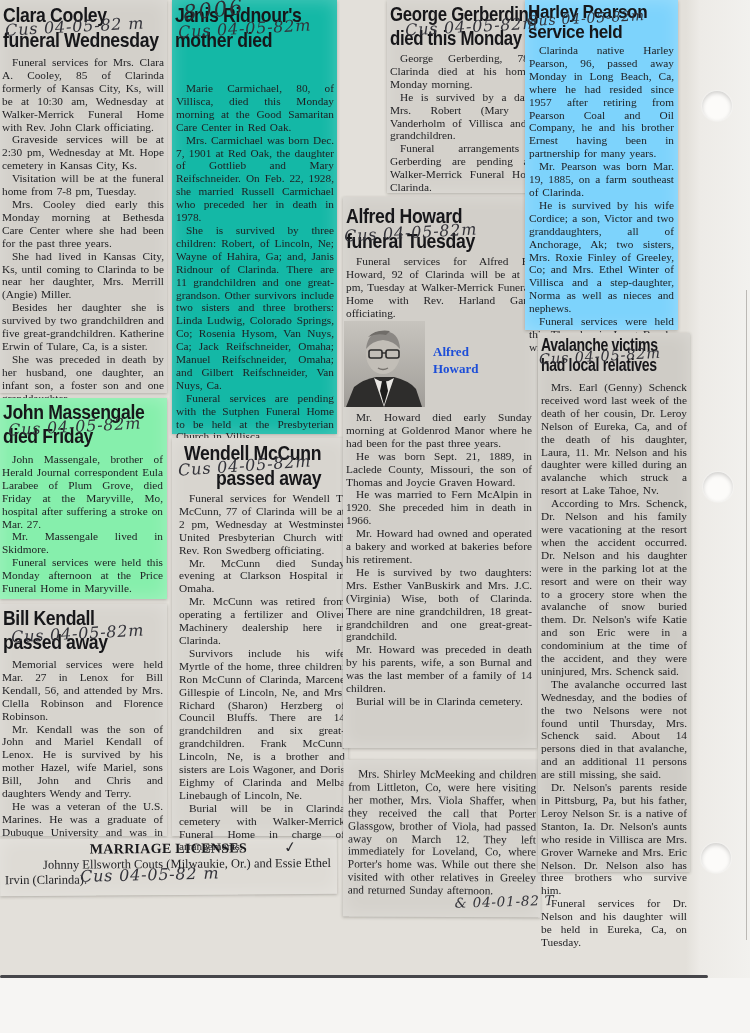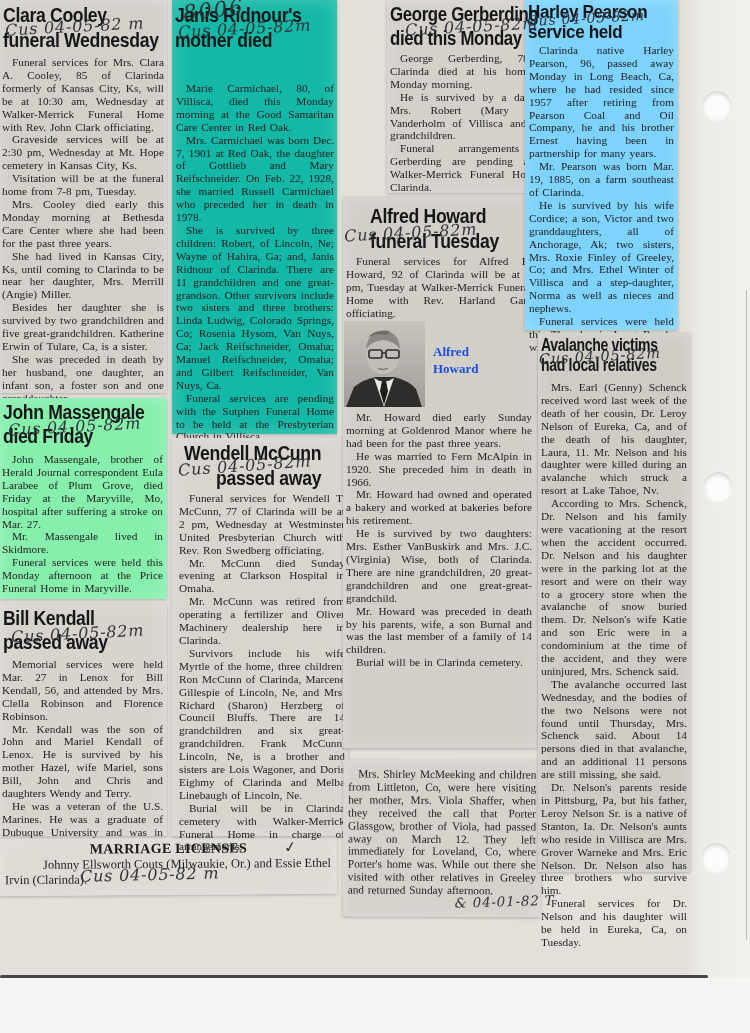--- a/index.html
+++ b/index.html
@@ -62,21 +62,21 @@
   #clip-mccunn .hl{font-size:21px;line-height:25px;transform:scaleX(.84);}
   #clip-mccunn .body{left:7px;top:54px;width:166px;}
   #clip-mccunn .hw{left:6px;top:18px;transform:rotate(-4deg);}
 
   #clip-george{left:343px;top:0;width:194px;height:193px;background:#d4d1cb;margin-left:44px;}
   #clip-george .hl{font-size:20px;line-height:24px;transform:scaleX(.84);}
   #clip-george .body{left:3px;top:52px;width:166px;}
   #clip-george .hw{left:18px;top:17px;}
 
   #clip-alfred{left:343px;top:197px;width:194px;height:551px;background:#d2cfc9;}
-  #clip-alfred .headline{position:absolute;left:3px;top:6px;padding:0;margin-left:24px;}
+  #clip-alfred .headline{position:absolute;left:3px;top:6px;padding:0;}
   #clip-alfred .hl{font-size:21px;line-height:25px;transform:scaleX(.84);}
   #clip-alfred .hw{left:1px;top:26px;}
   #clip-alfred .body1{left:3px;top:58px;width:186px;}
   #clip-alfred .photo{position:absolute;left:1px;top:124px;width:81px;height:86px;display:block;}
   #clip-alfred .pcaption{position:absolute;left:90px;top:146px;font-size:13px;line-height:17px;font-weight:bold;color:#1d4ed8;}
   #clip-alfred .body2{left:3px;top:214px;width:186px;}
 
   #clip-mcmeeking{left:343px;top:760px;width:198px;height:157px;background:#d5d2cc;transform:rotate(.3deg);}
   #clip-mcmeeking .body{left:5px;top:8px;width:188px;}
   #clip-mcmeeking .hw{left:112px;top:133px;font-size:13.5px;transform:rotate(-2deg);}
@@ -232,23 +232,24 @@
       <line x1="38" y1="32" x2="42" y2="32" stroke="#2b2b2b" stroke-width="1.4"></line>
       <path d="M34 47 Q39 50 44 47" fill="none" stroke="#77736e" stroke-width="1.4"></path>
     </g>
   </svg>
   <div class="pcaption">
     <span style="display:block">Alfred</span>
     <span style="display:block">Howard</span>
   </div>
   <div class="body body2">
       <p>Mr. Howard died early Sunday morning at Goldenrod Manor where he had been for the past three years.</p>
+      <p>He was born Sept. 21, 1889, in Laclede County, Missouri, the son of Thomas and Joycie Graven Howard.</p>
       <p>He was married to Fern McAlpin in 1920. She preceded him in death in 1966.</p>
       <p>Mr. Howard had owned and operated a bakery and worked at bakeries before his retirement.</p>
-      <p>He is survived by two daughters: Mrs. Esther VanBuskirk and Mrs. J.C. (Virginia) Wise, both of Clarinda. There are nine grandchildren, 20 great-grandchildren and one great-great-grandchild.</p>
+      <p>He is survived by two daughters: Mrs. Esther VanBuskirk and Mrs. J.C. (Virginia) Wise, both of Clarinda. There are nine grandchildren, 18 great-grandchildren and one great-great-grandchild.</p>
       <p>Mr. Howard was preceded in death by his parents, wife, a son Burnal and was the last member of a family of 14 children.</p>
       <p>Burial will be in Clarinda cemetery.</p>
     </div>
 </section>
 
 <section class="clip" id="clip-mcmeeking">
   <div class="body">
       <p>Mrs. Shirley McMeeking and children from Littleton, Co, were here visiting her mother, Mrs. Viola Shaffer, when they received the call that Porter Glassgow, brother of Viola, had passed away on March 12. They left immediately for Loveland, Co, where Porter's home was. While out there she visited with other relatives in Greeley and returned Sunday afternoon.</p>
     </div>
   <span class="hw">&amp; 04-01-82 T</span>

